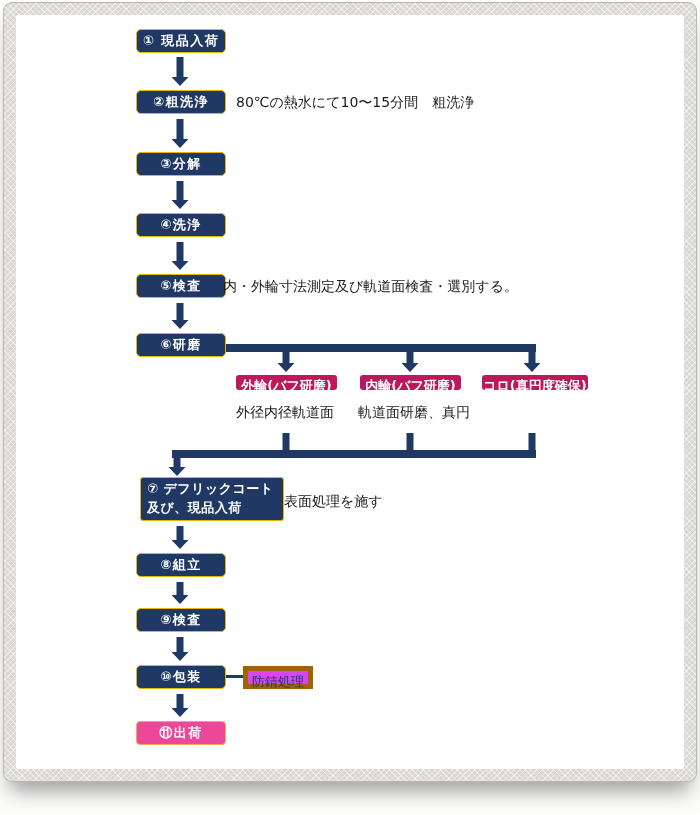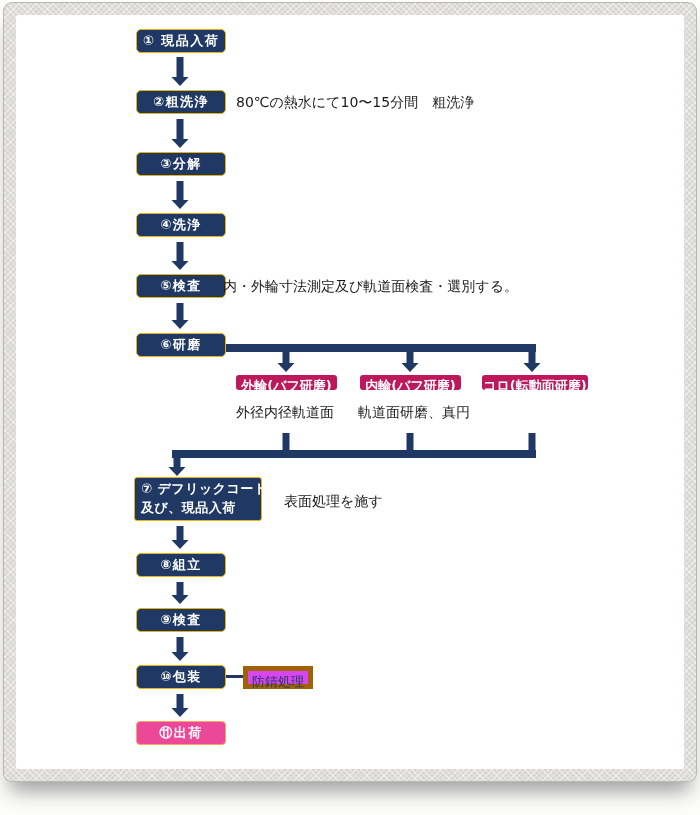--- a/index.html
+++ b/index.html
@@ -34,21 +34,21 @@
   .step{
     position:absolute;left:136px;width:90px;height:24px;
     box-sizing:border-box;
     background:#1f3864;color:#ffffff;
     border:1px solid #eab308;border-radius:5px;
     font-size:13px;font-weight:600;letter-spacing:1.5px;
     display:flex;align-items:center;justify-content:center;
     white-space:nowrap;
   }
   .step.wide{
-    left:134px;width:128px;height:44px;border-radius:3px;
+    left:140px;width:144px;height:44px;border-radius:3px;
     flex-direction:column;align-items:flex-start;justify-content:center;
     padding:2px 6px;letter-spacing:0.5px;line-height:1.45;
   }
   .step.final{
     background:#ec4899;border-color:#f5a55e;border-radius:4px;
   }
 
   .tag{
     position:absolute;top:375px;height:15px;box-sizing:border-box;
     background:#be185d;color:#ffffff;border-radius:3px;
@@ -124,21 +124,21 @@
     <div class="step" style="top:608px">⑨検査</div>
     <div class="step" style="top:665px">⑩包装</div>
     <div class="step final" style="top:721px">⑪出荷</div>
 
     <div class="note" style="left:236px;top:92px">80℃の熱水にて10〜15分間　粗洗浄</div>
     <div class="note" style="left:223px;top:276px">内・外輪寸法測定及び軌道面検査・選別する。</div>
     <div class="note" style="left:284px;top:491px">表面処理を施す</div>
 
     <div class="tag" style="left:236px;width:101px">外輪(バフ研磨)</div>
     <div class="tag" style="left:360px;width:101px">内輪(バフ研磨)</div>
-    <div class="tag" style="left:482px;width:106px">コロ(転動面研磨)</div>
+    <div class="tag" style="left:482px;width:106px">コロ(真円度確保)</div>
 
     <div class="note" style="left:236px;top:402px">外径内径軌道面</div>
     <div class="note" style="left:358px;top:402px">軌道面研磨、真円</div>
 
     <div class="side-note">防錆処理</div>
 
   </div>
 </div>
 
 </body></html>

